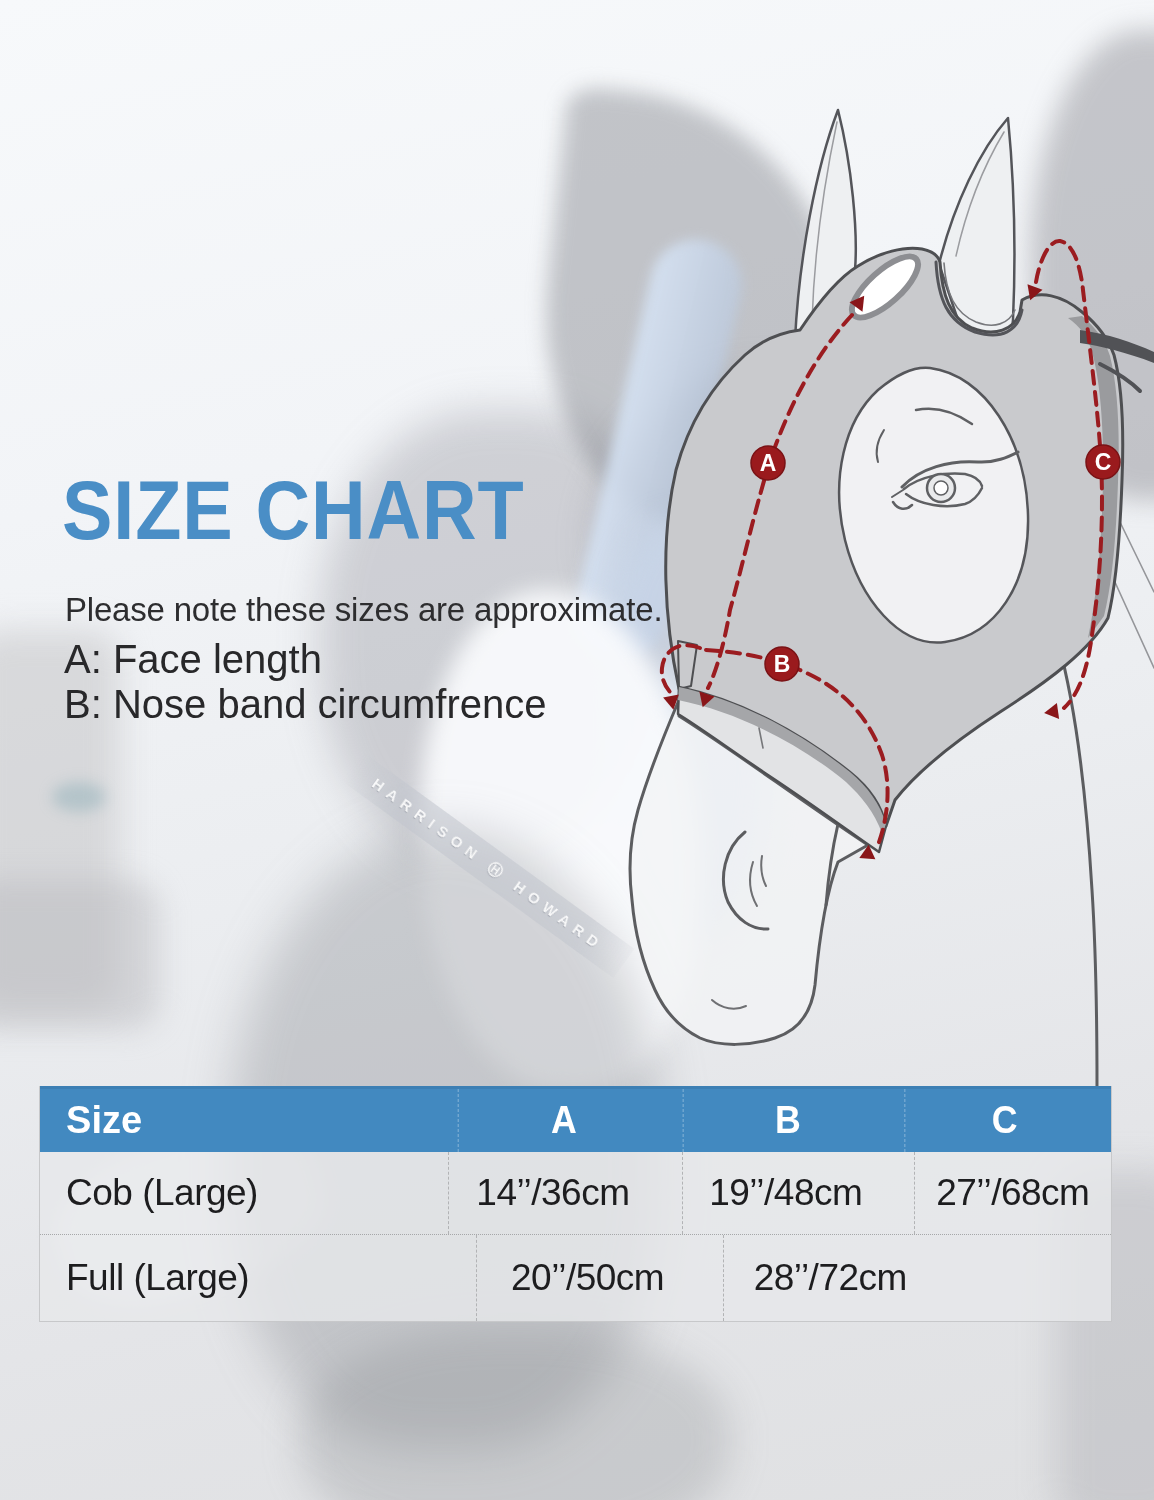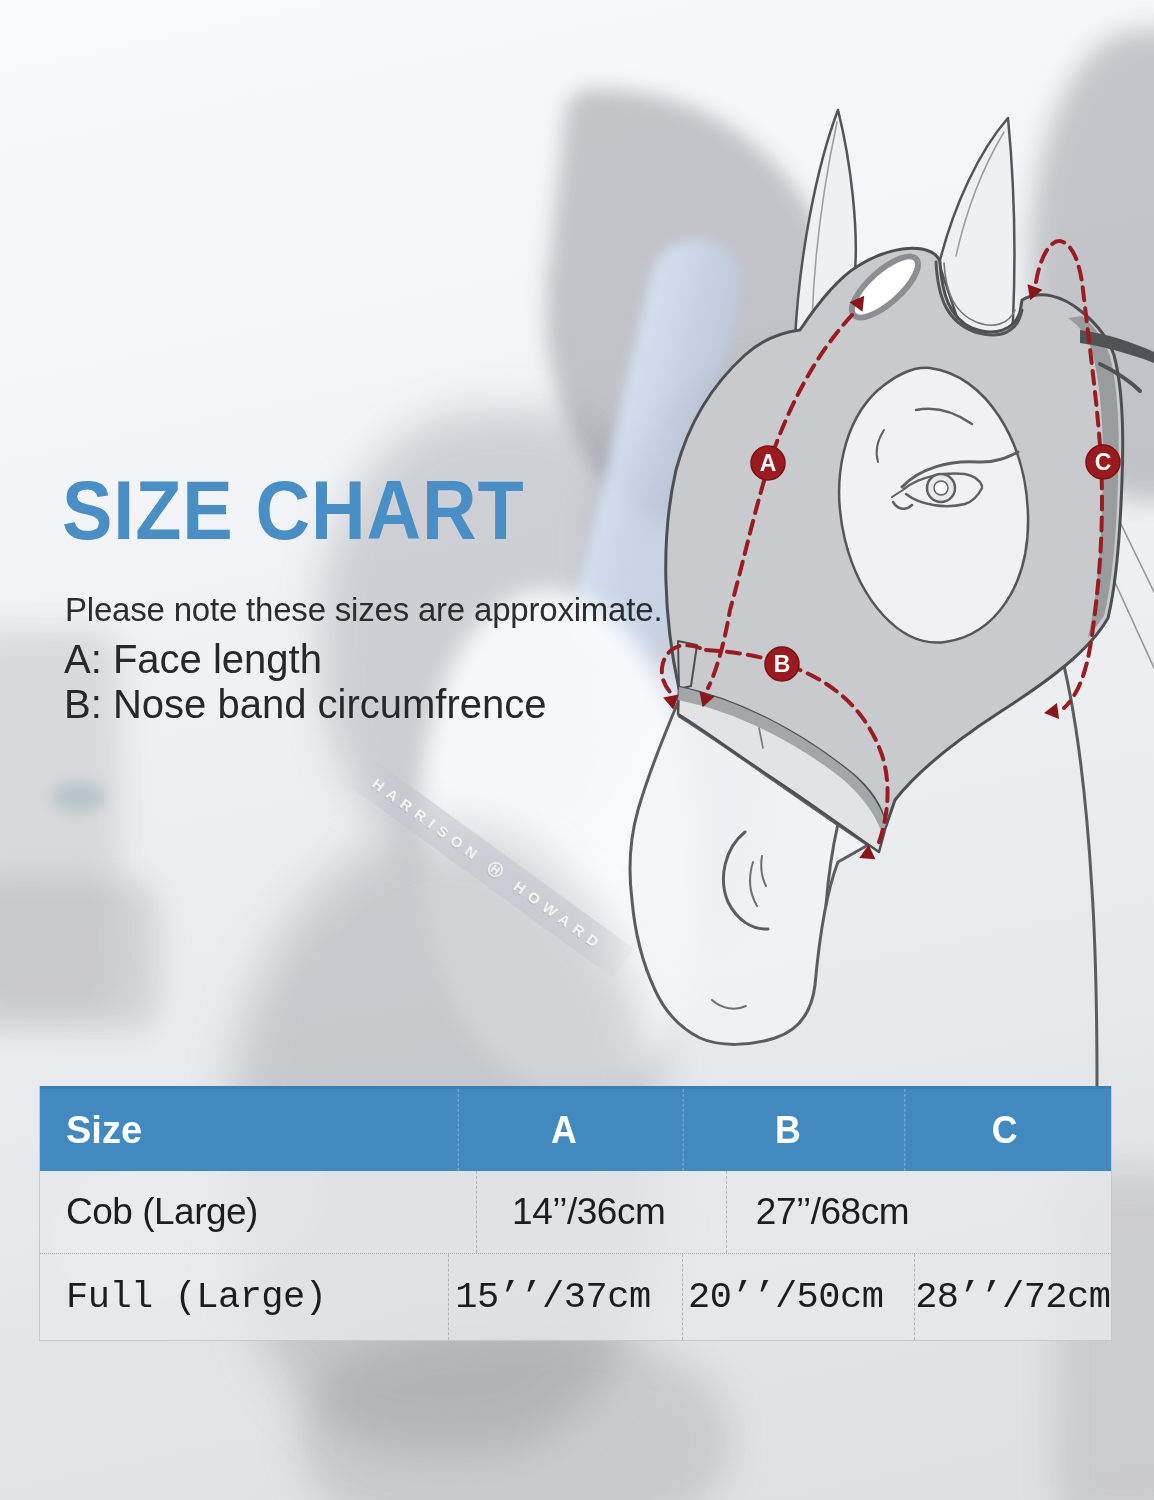--- a/index.html
+++ b/index.html
@@ -41,24 +41,24 @@
   .subtitle{position:absolute;left:65px;top:578px;font-size:33px;color:#2d2d2f;letter-spacing:-.2px;white-space:nowrap;margin-top:13px;}
   .legend{position:absolute;left:64px;top:637px;font-size:40px;color:#28282a;}
   .legend-item{height:45px;line-height:45px;white-space:nowrap;}
   
   .diagram{position:absolute;left:0;top:0;}
   
   .size-table{
     position:absolute;left:39px;top:1086px;width:1073px;
     border:1px solid #c7c8ca;border-top:none;box-sizing:border-box;
   }
-  .thead{display:flex;height:85px;background:#4289c0;border-top:3px solid #3c7fb4;box-sizing:border-box;}
+  .thead{display:flex;height:66px;background:#4289c0;border-top:3px solid #3c7fb4;box-sizing:border-box;justify-content:flex-end;}
   .trow{display:flex;background:rgba(231,232,234,.82);}
   .trow.r1{height:82px;}
-  .trow.r2{height:86px;border-top:1px dotted #a6a7a9;font-family:Liberation Mono, monospace;}
+  .trow.r2{height:86px;border-top:1px dotted #a6a7a9;}
   .tcell{display:flex;align-items:center;justify-content:center;box-sizing:border-box;}
   .c0{width:38.35%;justify-content:flex-start;padding-left:26px;}
   .c1{width:21.0%;}
   .c2{width:20.8%;}
   .c3{width:19.85%;}
   .thead .tcell{color:#ffffff;font-size:38px;font-weight:bold;transform:scaleX(.94);}
   .thead .c0{transform:none;}
   .thead .tcell + .tcell{border-left:1px dashed rgba(255,255,255,.38);}
   .trow .tcell{color:#1d1d1f;font-size:37px;letter-spacing:-.5px;}
   .trow .tcell + .tcell{border-left:1px dashed #b2b3b5;margin-left:25px;}
@@ -195,23 +195,23 @@
   <div class="size-table">
     <div class="thead">
       <div class="tcell c0">Size</div>
       <div class="tcell c1">A</div>
       <div class="tcell c2">B</div>
       <div class="tcell c3">C</div>
     </div>
     <div class="trow r1">
       <div class="tcell c0">Cob (Large)</div>
       <div class="tcell c1">14’’/36cm</div>
+      <div class="tcell c2">19’’/48cm</div>
       <div class="tcell c3">27’’/68cm</div>
     </div>
     <div class="trow r2">
       <div class="tcell c0">Full (Large)</div>
-      <div class="tcell c1">15’’/37cm</div>
       <div class="tcell c2">20’’/50cm</div>
       <div class="tcell c3">28’’/72cm</div>
     </div>
   </div>
 
 </div>
 
 </body></html>

